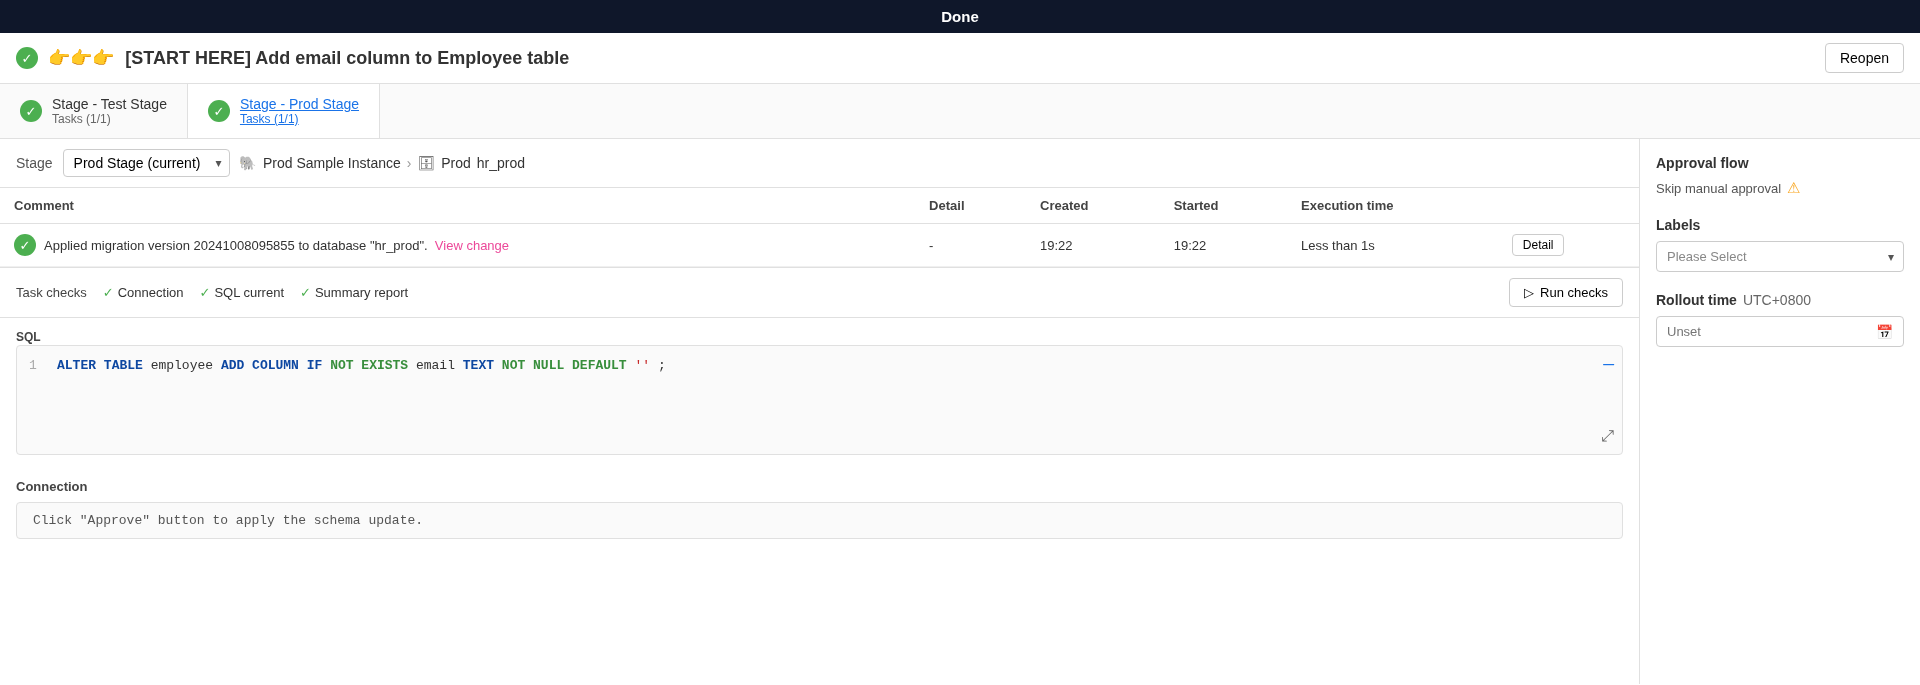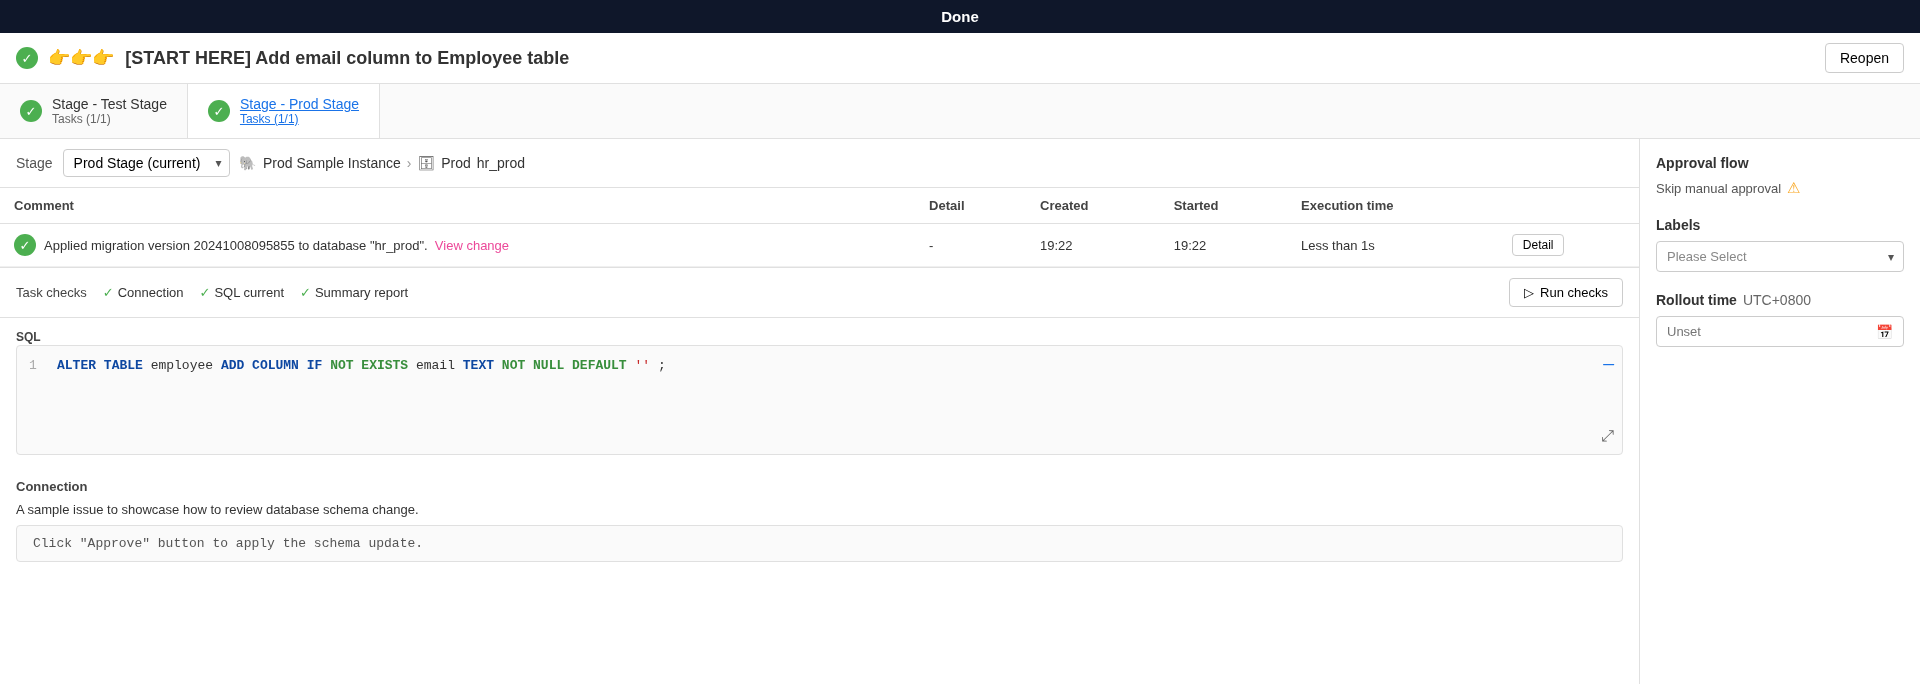--- a/index.html
+++ b/index.html
@@ -568,21 +568,20 @@
             <span>;</span>
           </span>
         </div>
         <div style="height: 40px;"></div>
         <span class="expand-icon">⤢</span>
       </div>
     </div>
 
     <div class="description-section">
       <div class="desc-label">Connection</div>
-      <p class="desc-text">A sample issue to showcase how to review database schema change.</p>
       <div class="desc-code-block">Click "Approve" button to apply the schema update.</div>
     </div>
 
   </div>
 
   <div class="right-panel">
 
     <div class="right-panel-section">
       <div class="right-panel-title">Approval flow</div>
       <div class="approval-skip">

